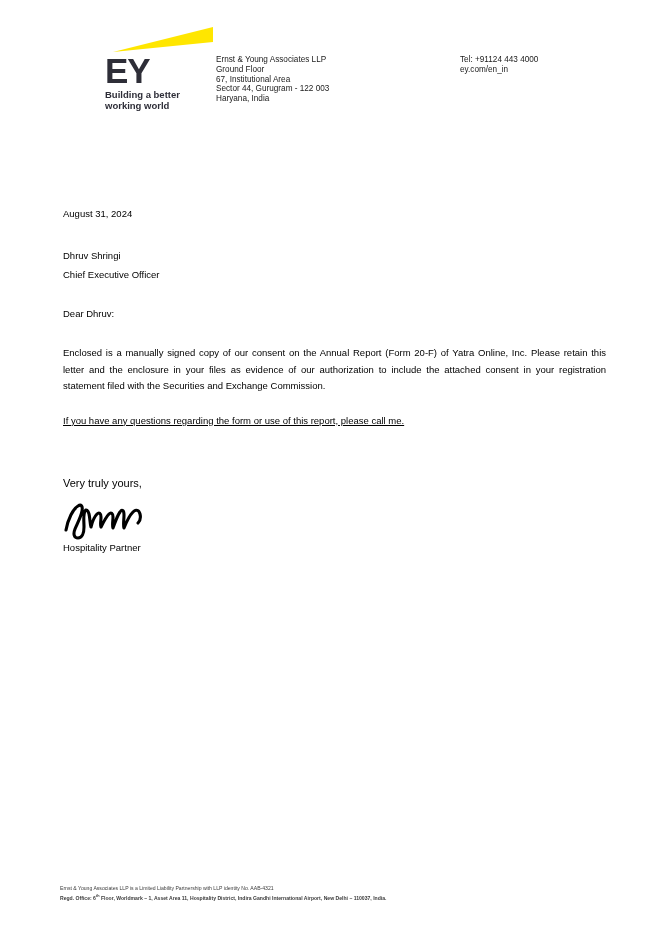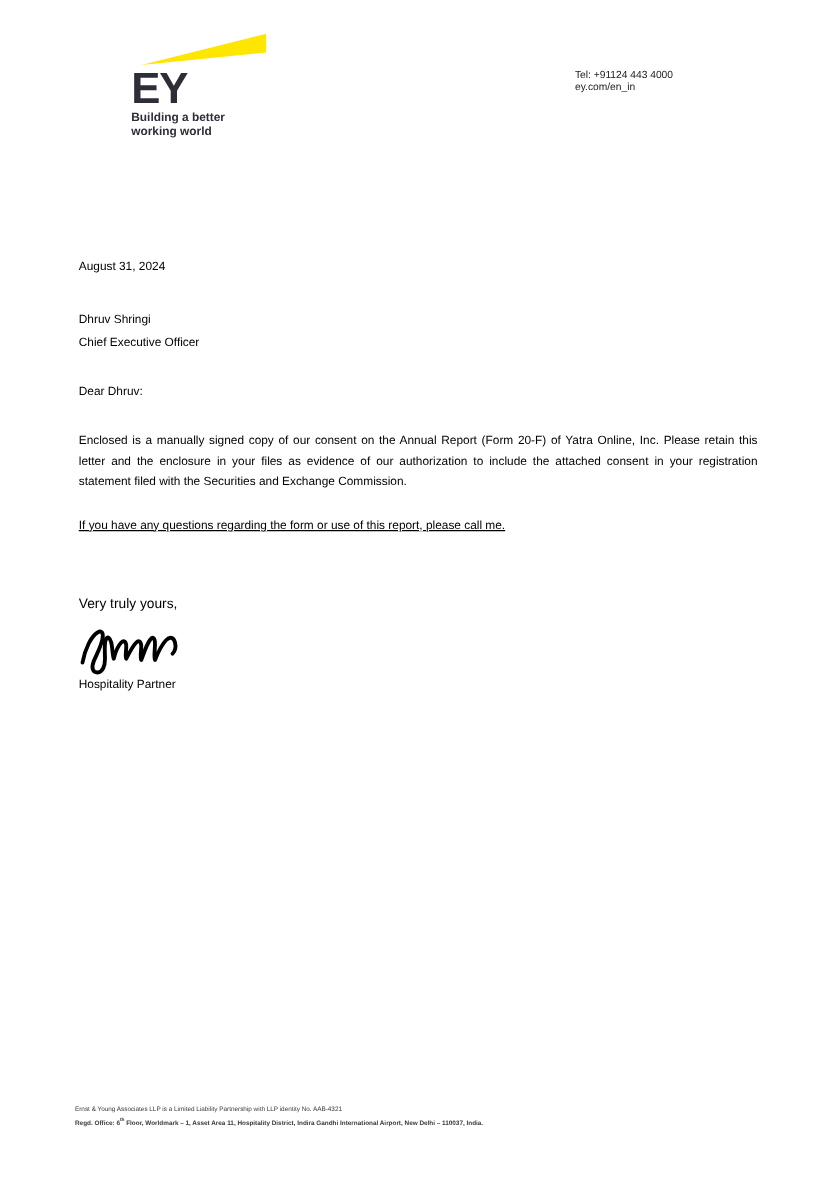--- a/index.html
+++ b/index.html
@@ -159,20 +159,27 @@
       <svg class="logo-swoosh" viewBox="0 0 100 26">
         <polygon points="0,25 100,0 100,15" fill="#FFE600"></polygon>
       </svg>
       <div class="logo-ey">EY</div>
       <div class="logo-tagline">
         <div>Building a better</div>
         <div>working world</div>
       </div>
     </div>
 
+    <div class="address-block">
+      <div>Ernst &amp; Young Associates LLP</div>
+      <div>Ground Floor</div>
+      <div>67, Institutional Area</div>
+      <div>Sector 44, Gurugram - 122 003</div>
+      <div>Haryana, India</div>
+    </div>
 
     <div class="contact-block">
       <div>Tel: +91124 443 4000</div>
       <div>ey.com/en_in</div>
     </div>
 
   </div>
 
   <div class="letter">
 

